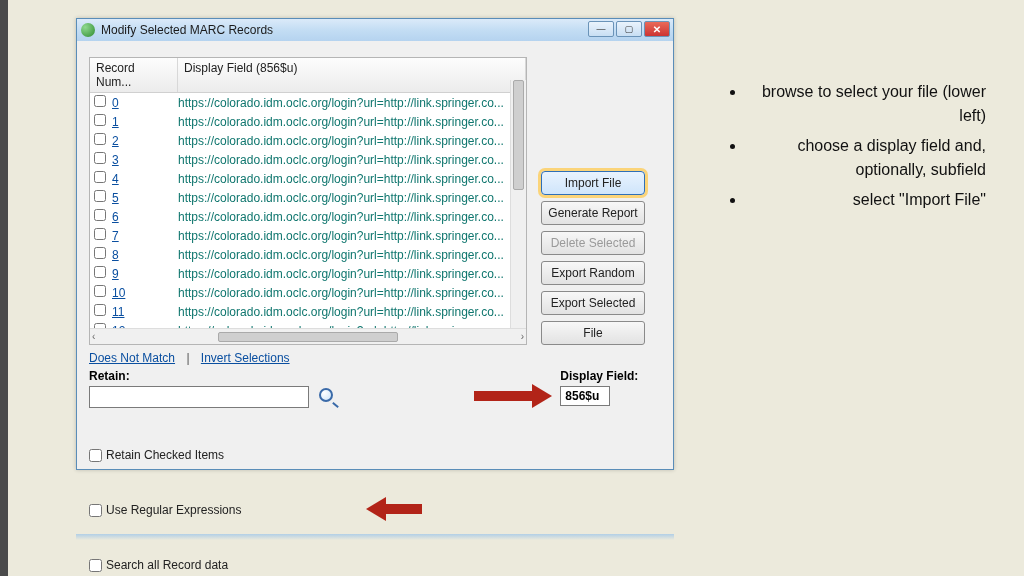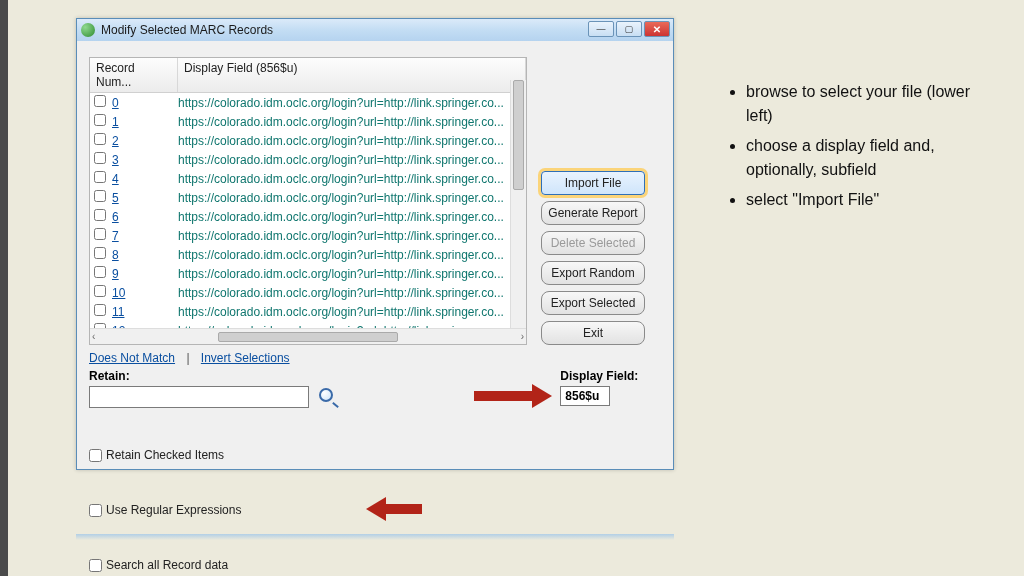--- a/index.html
+++ b/index.html
@@ -73,21 +73,21 @@
   .vscroll {
     position: absolute; right: 0; top: 22px; bottom: 16px; width: 16px;
     background: #f0f0f0; border-left: 1px solid #ddd;
   }
   .vscroll .thumb { position: absolute; left: 2px; right: 2px; top: 0; height: 110px; background: #cfcfcf; border: 1px solid #aaa; border-radius: 2px; }
 
   .sidebtns { display: flex; flex-direction: column; gap: 6px; justify-content: flex-end; }
   .btn {
     width: 104px; height: 24px;
     background: linear-gradient(180deg,#f7f7f7,#e2e2e2);
-    border: 1px solid #8a8a8a; border-radius: 8px;
+    border: 1px solid #8a8a8a; border-radius: 3px;
     font-size: 12px; color: #222; text-align: center; line-height: 22px;
     cursor: pointer;
   }
   .btn.disabled { color: #9a9a9a; }
   .btn.import {
     border: 1px solid #2f6fb7;
     background: linear-gradient(180deg,#e9f3fe,#cfe5fb);
     box-shadow: 0 0 0 3px rgba(255,200,70,0.7);
     border-radius: 4px;
   }
@@ -154,21 +154,21 @@
     border-top: 12px solid transparent; border-bottom: 12px solid transparent;
   }
   .arrow.right .head { border-left: 20px solid #b22418; right: -20px; top: -7px; }
   .arrow.left .head { border-right: 20px solid #b22418; left: -20px; top: -7px; }
 
   .notes {
     position: absolute;
     left: 718px; top: 80px; width: 260px;
     font-size: 16px; color: #111; line-height: 1.5;
   }
-  .notes ul { list-style: disc; padding-left: 20px; }
+  .notes ul { list-style: disc; padding-left: 20px; text-align: right; }
   .notes li { margin-bottom: 6px; }
 
   .bottomglow {
     position: absolute; left: 68px; top: 534px; width: 598px; height: 6px;
     background: linear-gradient(180deg, rgba(120,180,240,0.5), transparent);
   }
 </style>
 </head>
 <body>
 
@@ -264,21 +264,21 @@
             <div class="thumb"></div>
           </div>
       </div>
 
       <div class="sidebtns">
         <div class="btn import">Import File</div>
         <div class="btn">Generate Report</div>
         <div class="btn disabled">Delete Selected</div>
         <div class="btn">Export Random</div>
         <div class="btn">Export Selected</div>
-        <div class="btn">Exit</div>
+        <div class="btn">File</div>
       </div>
     </div>
 
     <div class="linksrow">
       <a>Does Not Match</a>
       <span class="sep">|</span>
       <a>Invert Selections</a>
     </div>
 
     <div class="searchrow">

